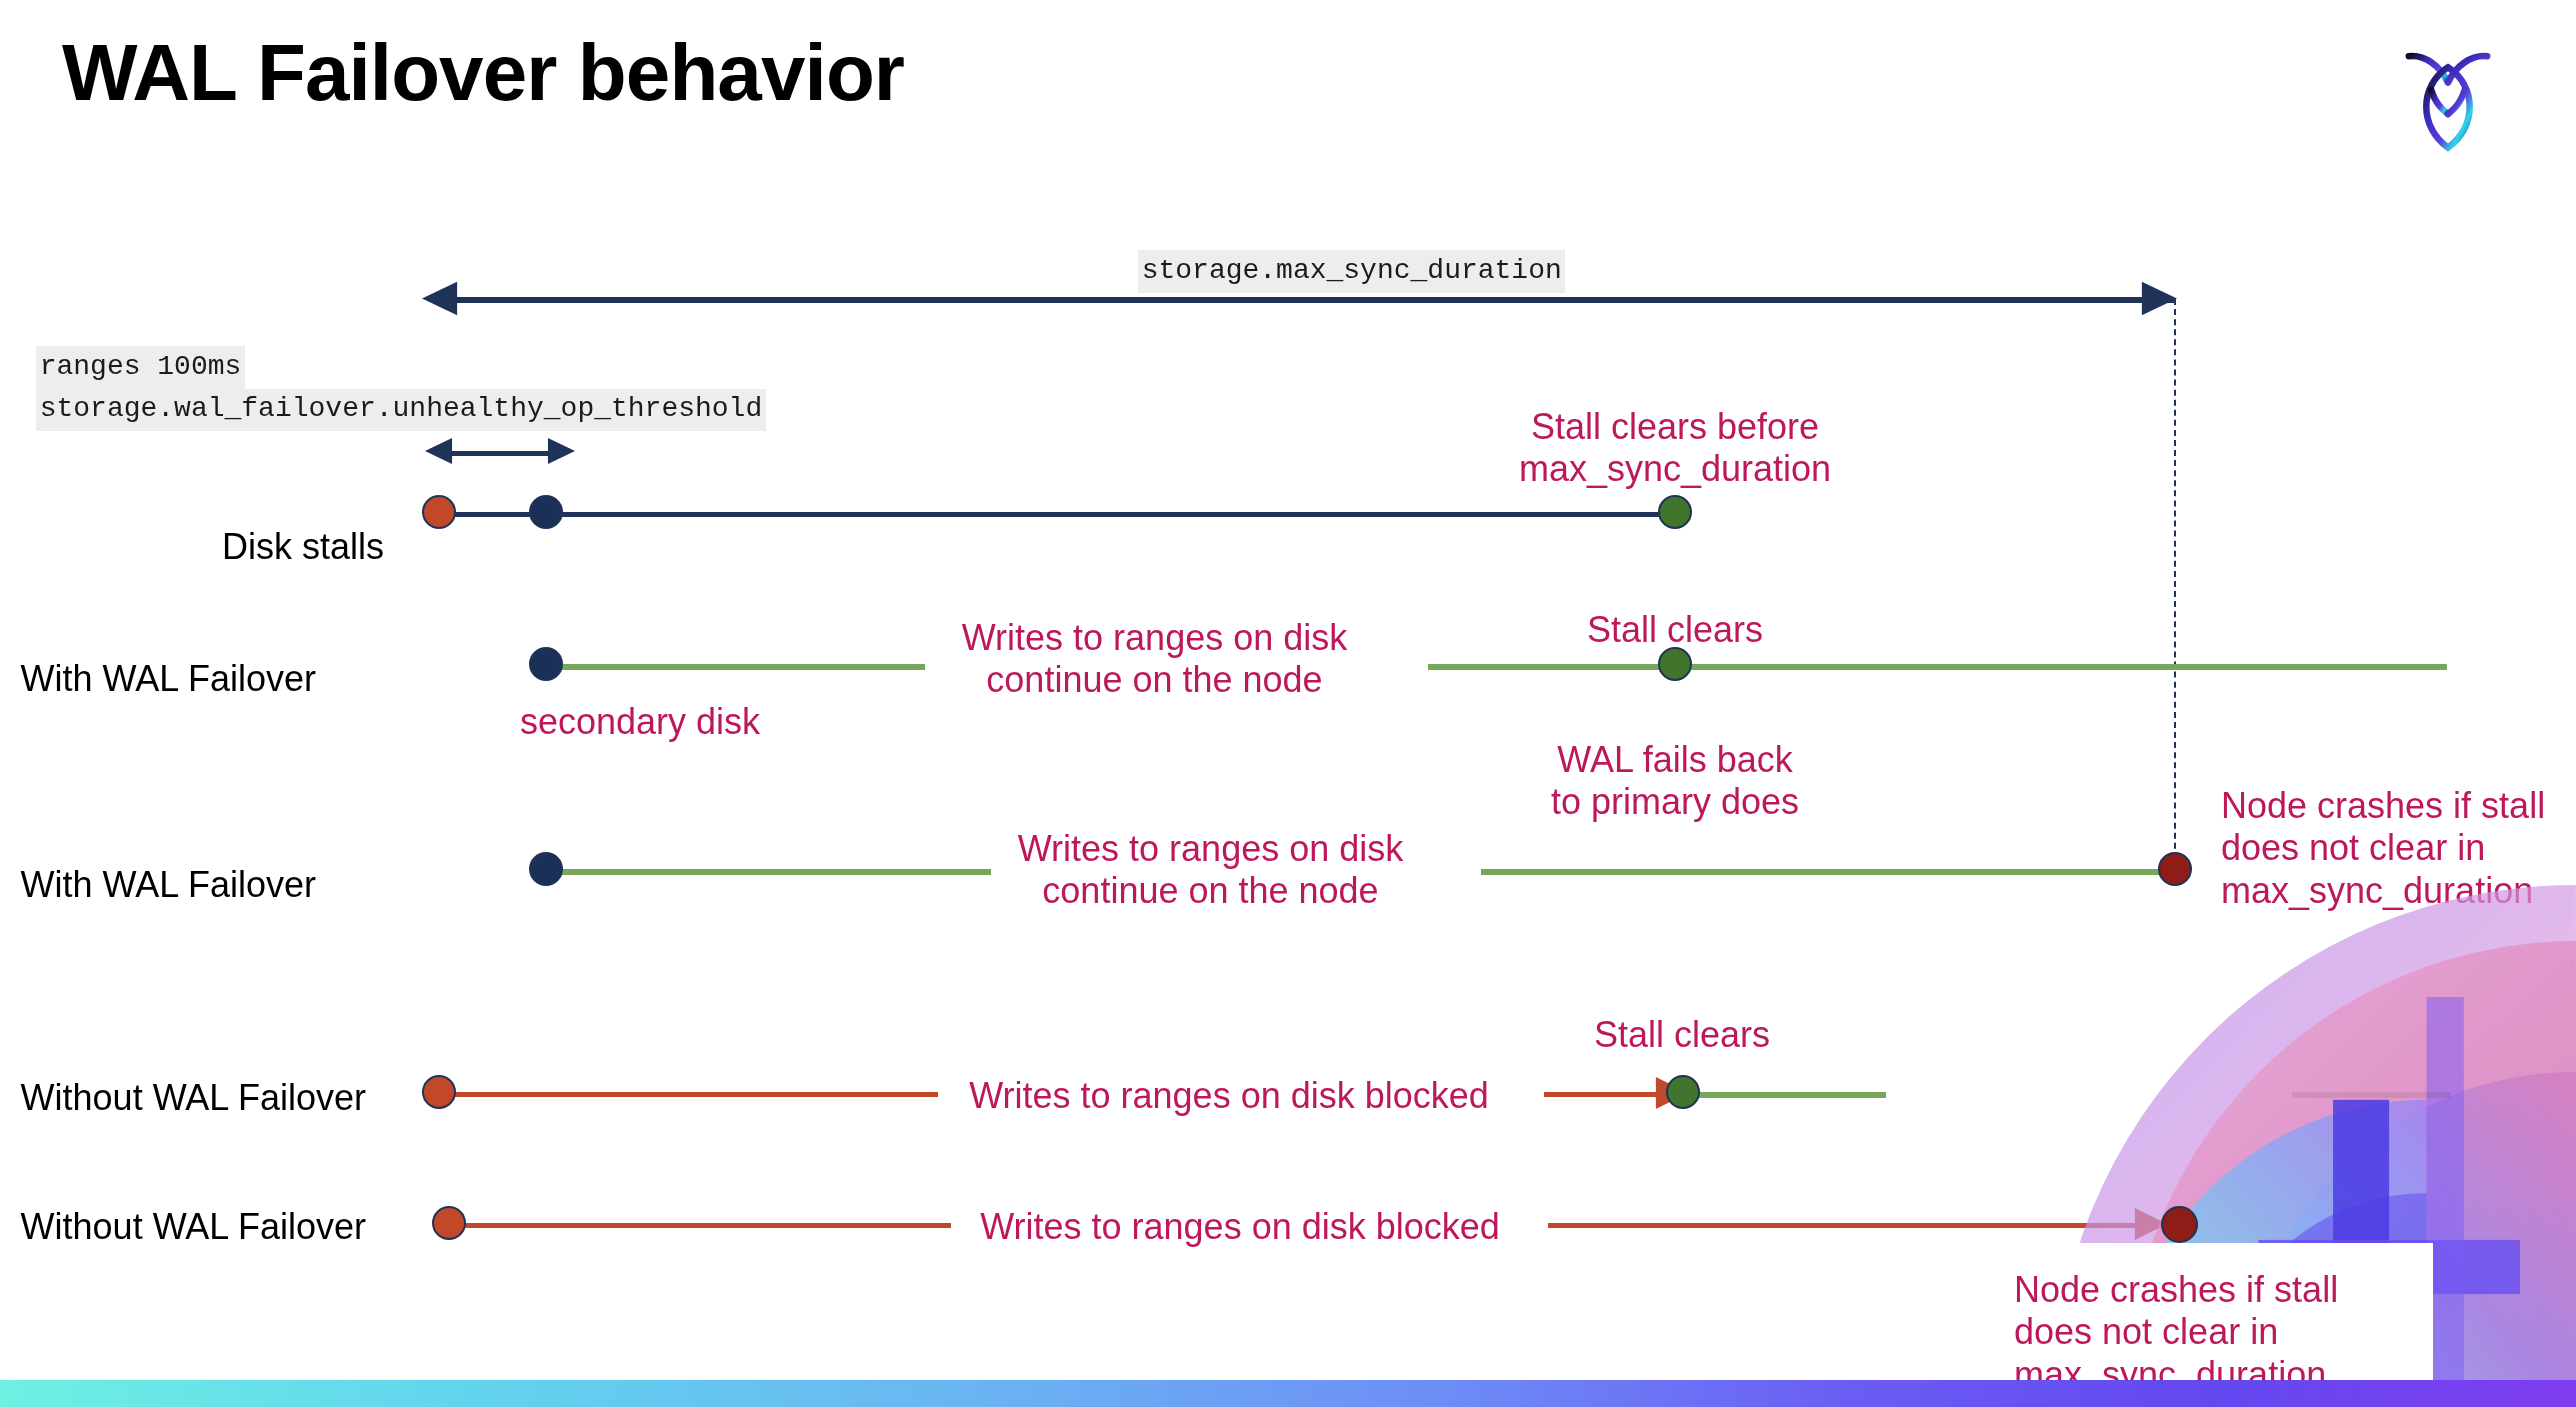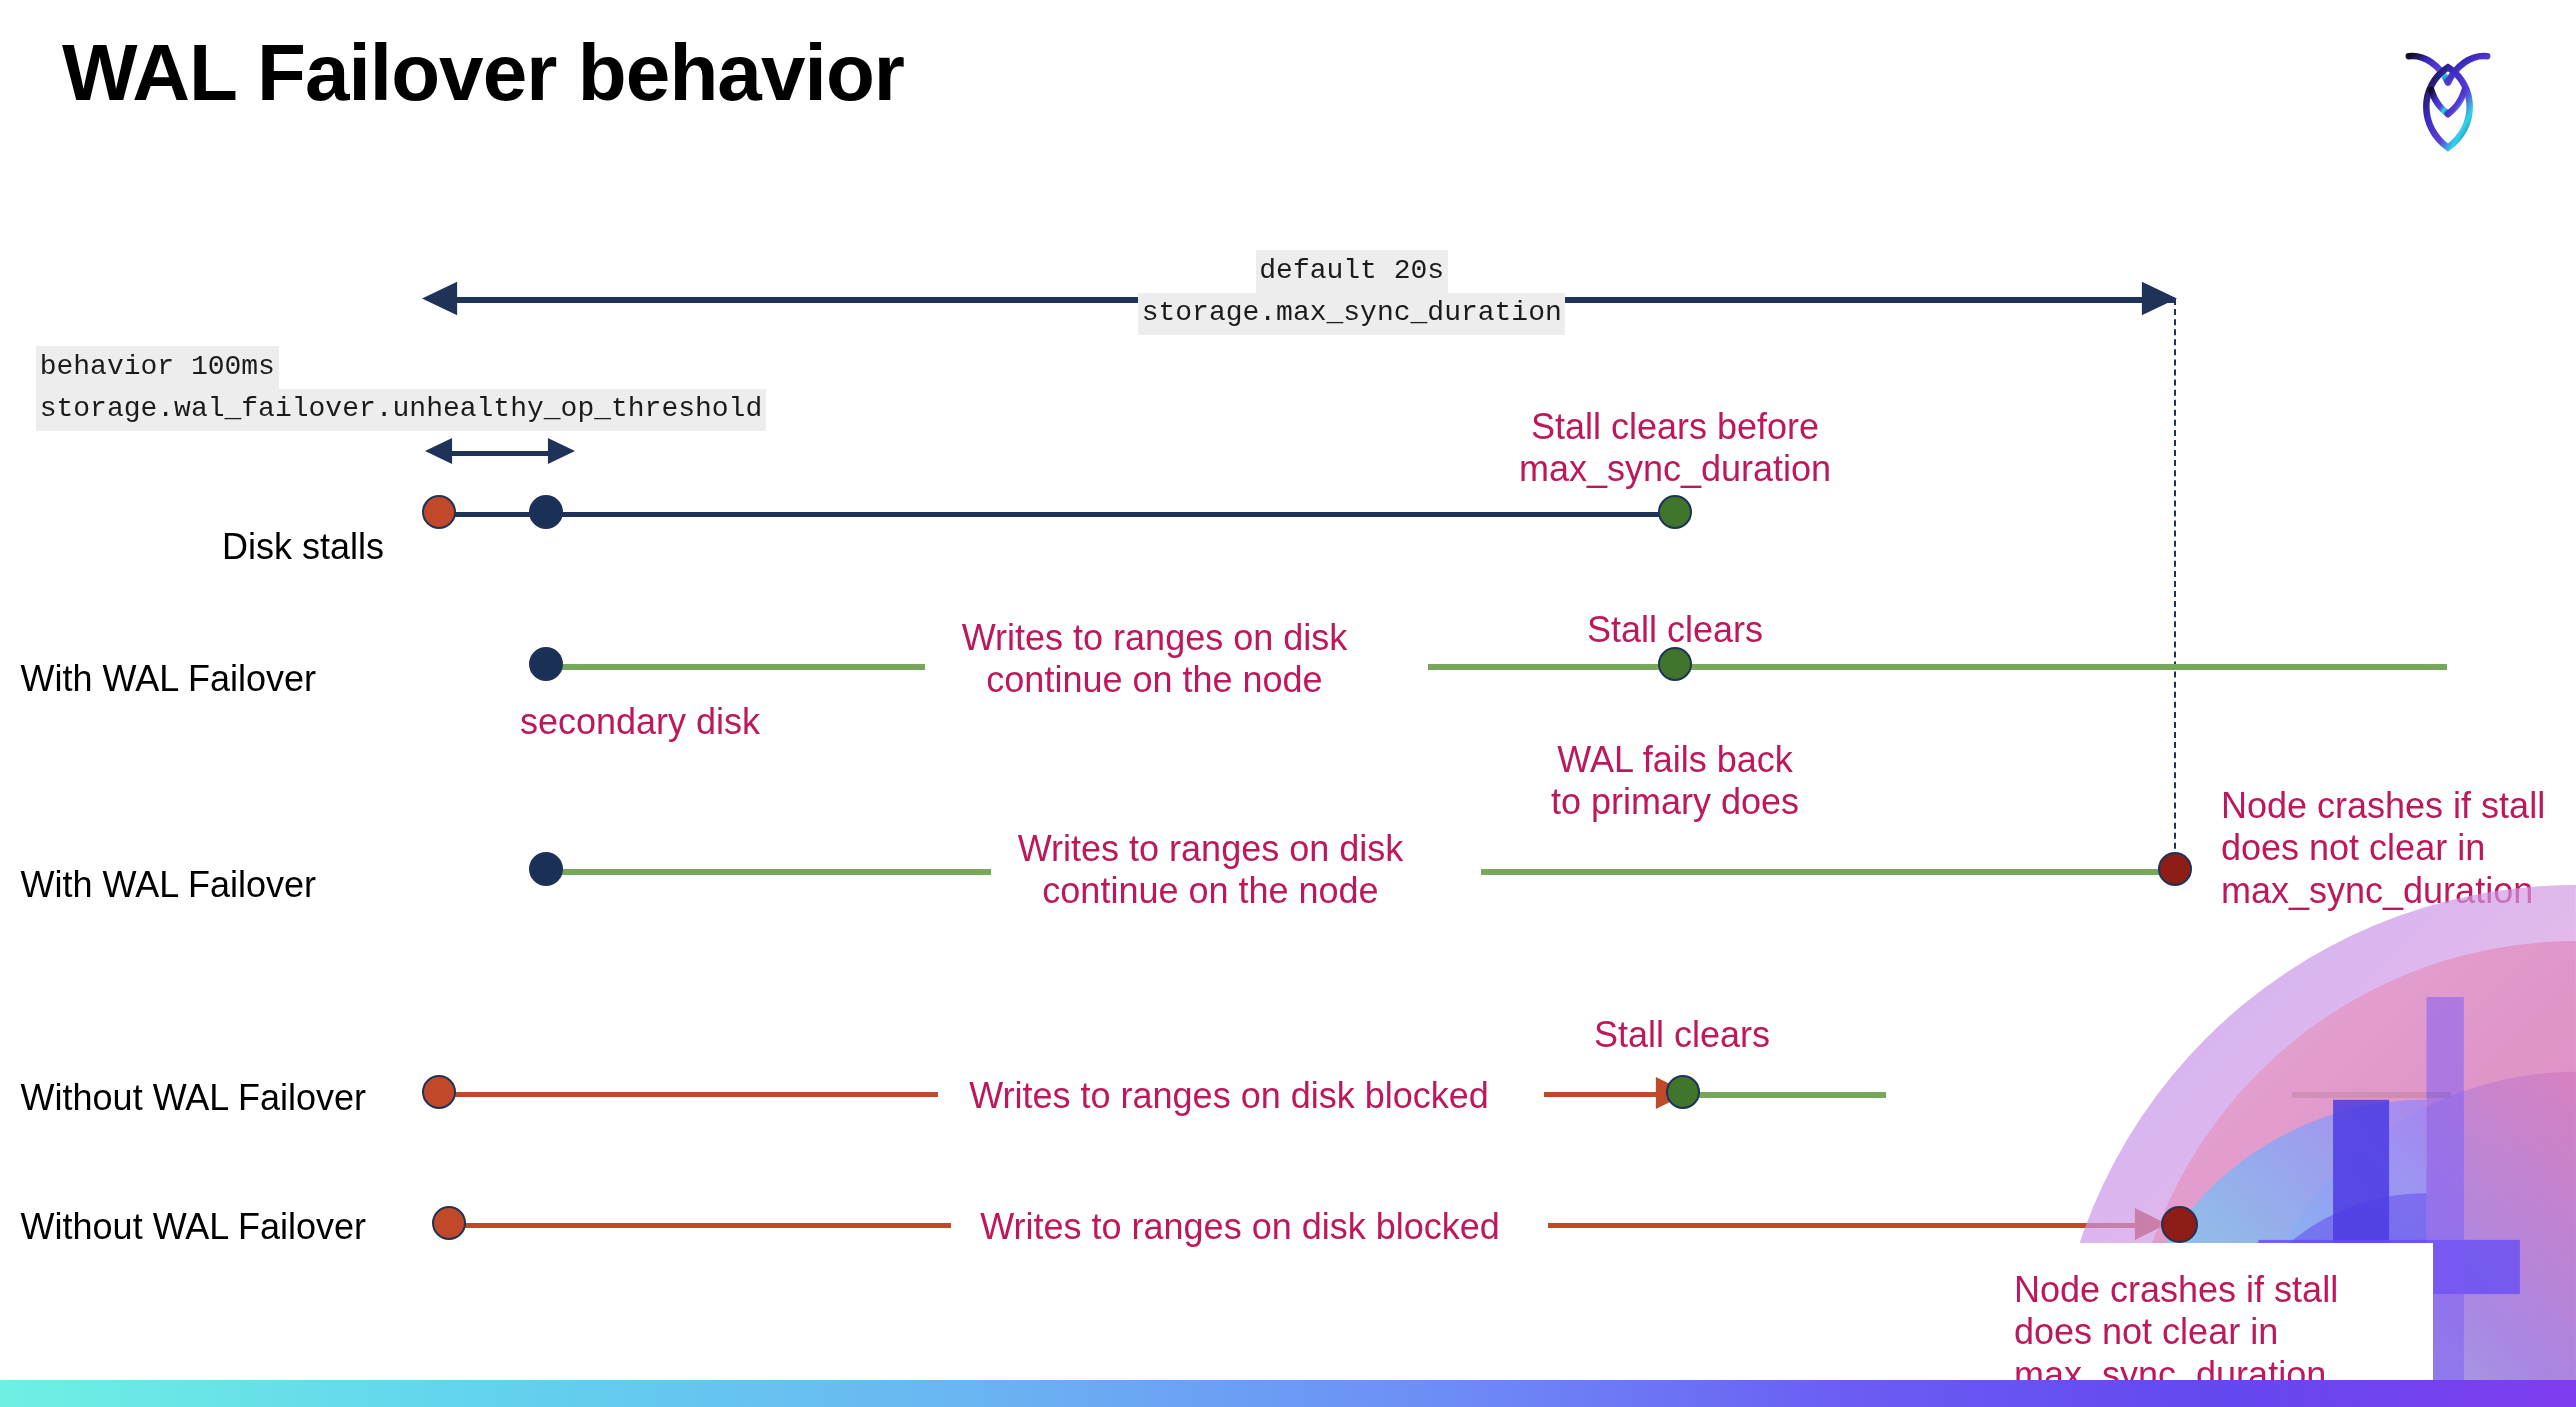--- a/index.html
+++ b/index.html
@@ -185,28 +185,27 @@
       </svg>
   </div>
 
   <div class="arrowhead" style="left:2140px; top:280px;">
     <svg width="37" height="37" viewBox="0 0 40 40">
         <polygon points="40,20 2,2 2,38" fill="#1f3258"></polygon>
       </svg>
   </div>
 
   <div class="code-chip" id="chip-maxsync">
-    <div><span>default 20s</span></div>
     <div><span>storage.max_sync_duration</span></div>
   </div>
 
   <div id="dashed-guide"></div>
 
   <div class="code-chip" id="chip-unhealthy">
-    <div><span>behavior 100ms</span></div>
+    <div><span>ranges 100ms</span></div>
     <div><span>storage.wal_failover.unhealthy_op_threshold</span></div>
   </div>
 
   <div class="hline navy-line" style="left:439px; top:451px; width:120px; border-top-width:5.6px;"></div>
   <div class="arrowhead" style="left:425px; top:436px;">
     <svg width="28" height="30" viewBox="0 0 30 32">
         <polygon points="0,16 29,2 29,30" fill="#1f3258"></polygon>
       </svg>
   </div>
   <div class="arrowhead" style="left:547px; top:436px;">

